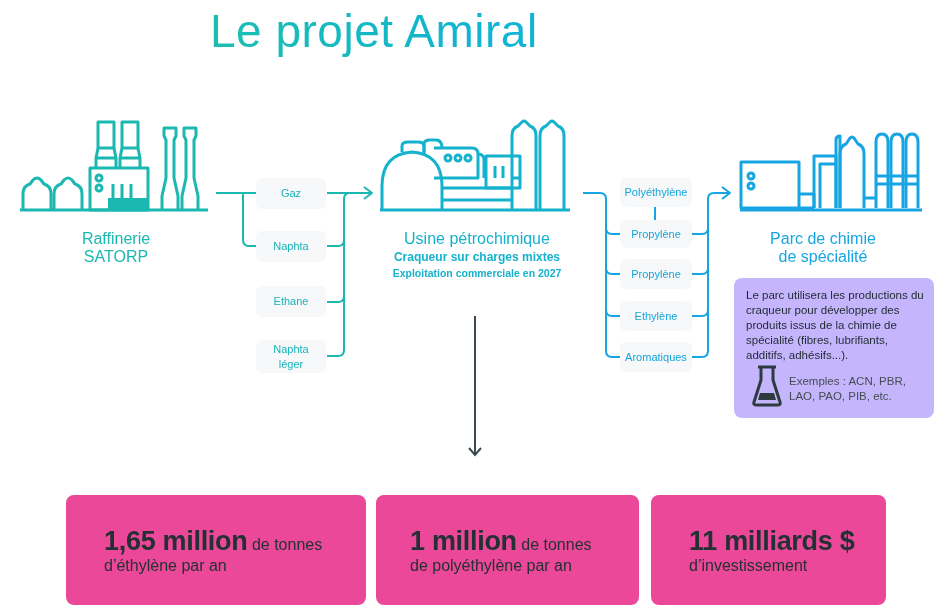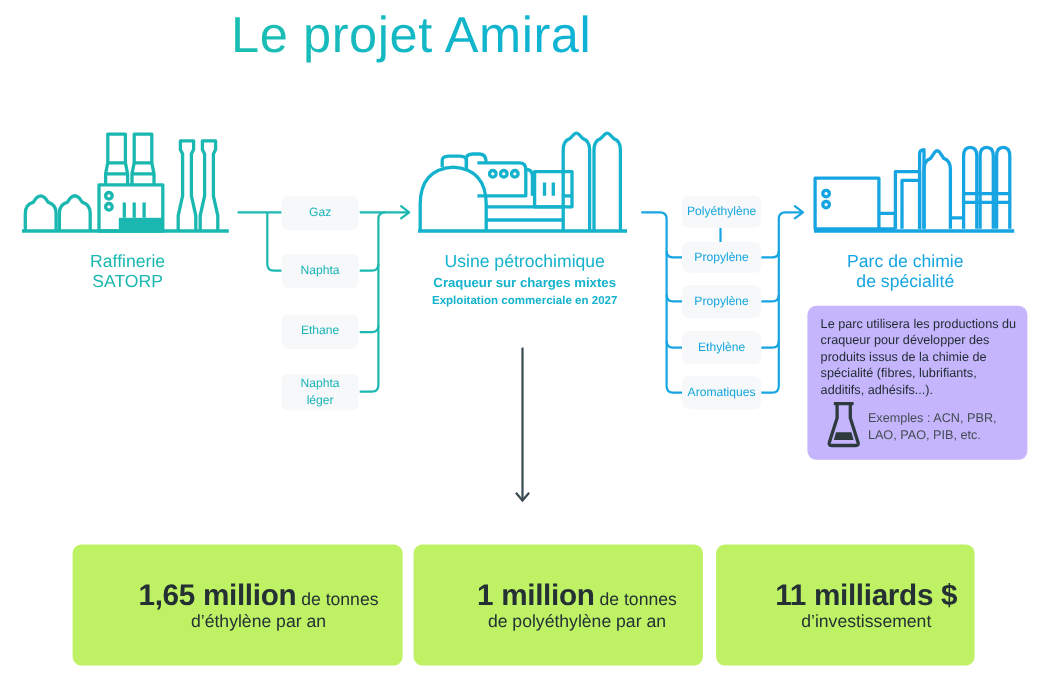--- a/index.html
+++ b/index.html
@@ -28,22 +28,22 @@
   .blue-text { color: #16a5e2; }
   .sub1 { font-size: 12px; font-weight: bold; color: #14b2cc; }
   .sub2 { font-size: 10.5px; color: #14b2cc; font-weight: bold; }
   .infobox {
     left: 734px; top: 278px; width: 200px; height: 140px; background: #c4b5fd; border-radius: 8px;
     padding: 10px 10px 0 12px; color: #1f2a30;
   }
   .info-text { font-size: 11.5px; line-height: 1.3; }
   .examples { font-size: 11.5px; color: #444d52; line-height: 1.3; position: absolute; left: 55px; top: 96px; }
   .stat {
-    position: absolute; top: 495px; height: 110px; background: #bef264; border-radius: 8px;
-    color: #243034; display: flex; flex-direction: column; justify-content: center; align-items: center;
+    position: absolute; top: 495px; height: 110px; background: #ec4899; border-radius: 8px;
+    color: #243034; display: flex; flex-direction: column; justify-content: center;
   }
   .stat .big { font-size: 27px; font-weight: bold; letter-spacing: -0.3px; }
   .stat .small { font-size: 16px; font-weight: normal; }
   .stat .line2 { font-size: 16px; margin-top: 0; }
 </style>
 </head>
 <body>
 
 <div class="abs title">Le projet Amiral</div>
 

